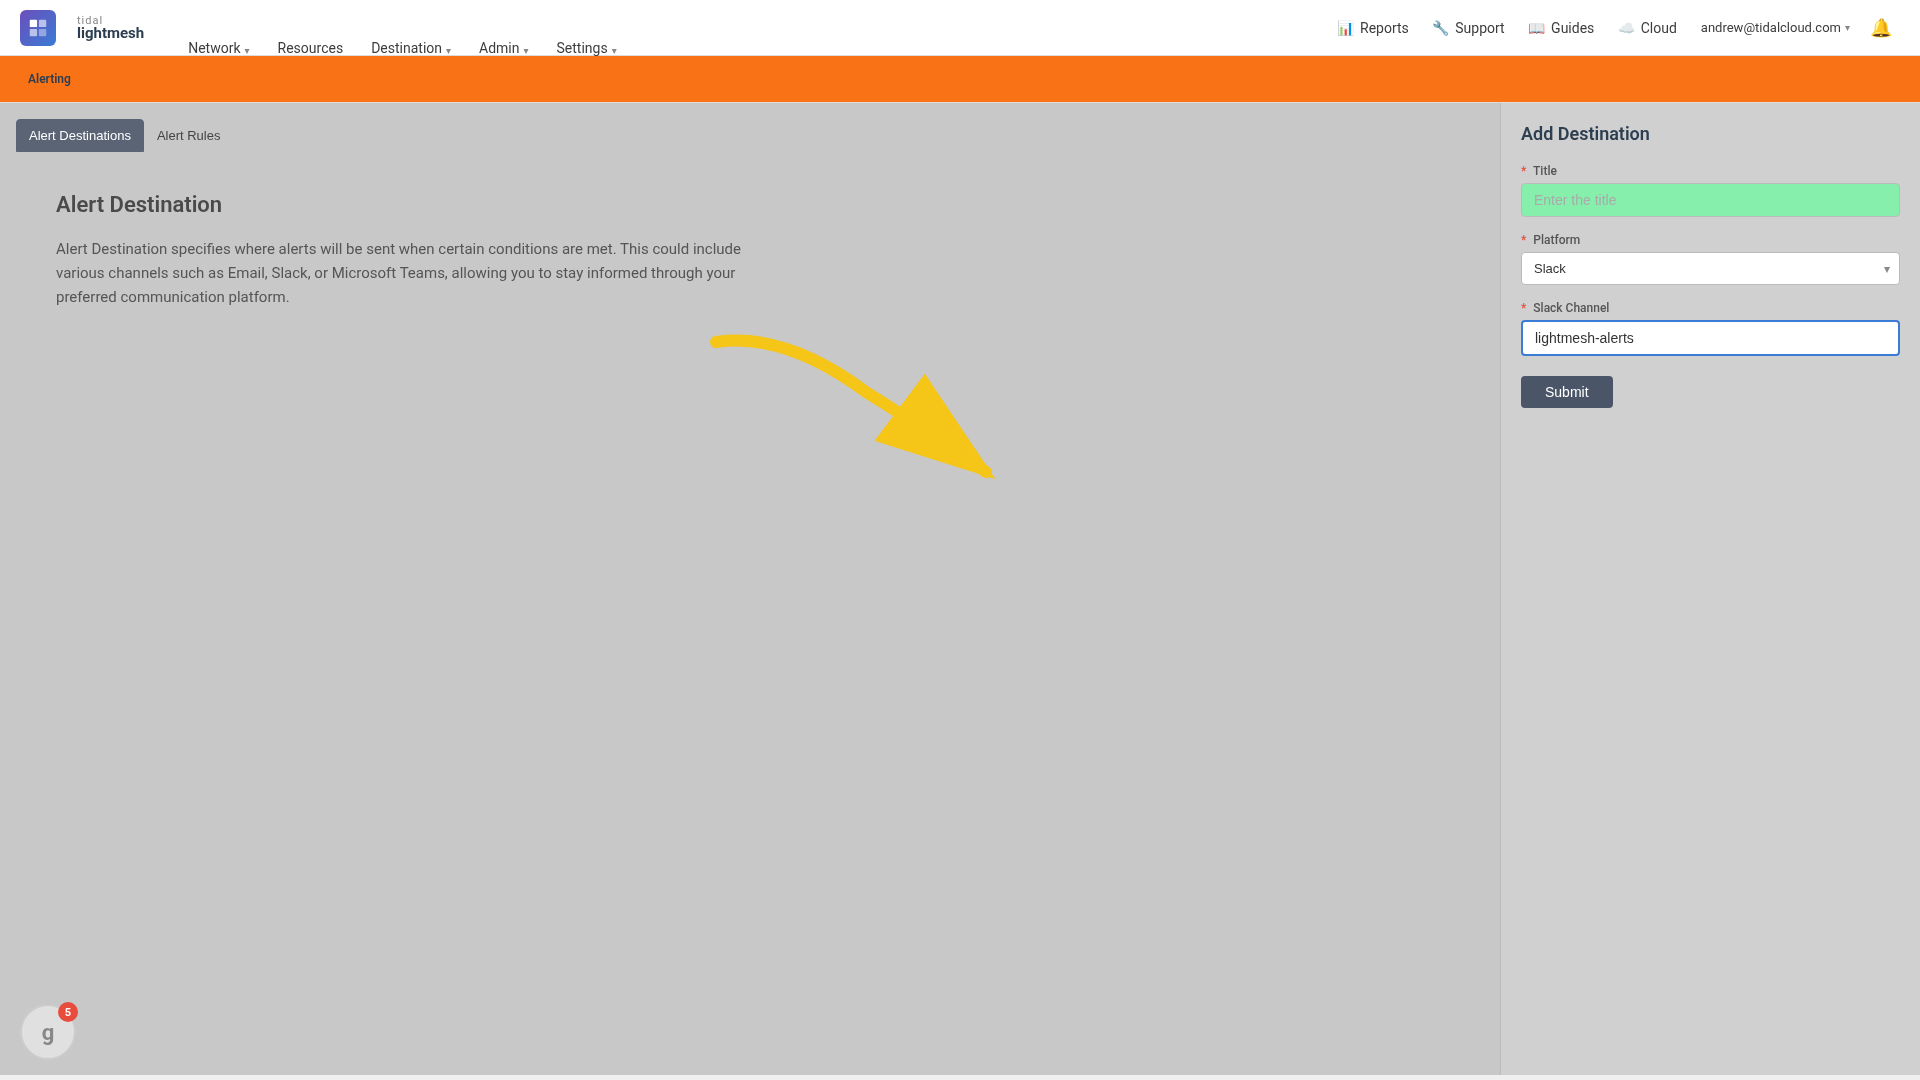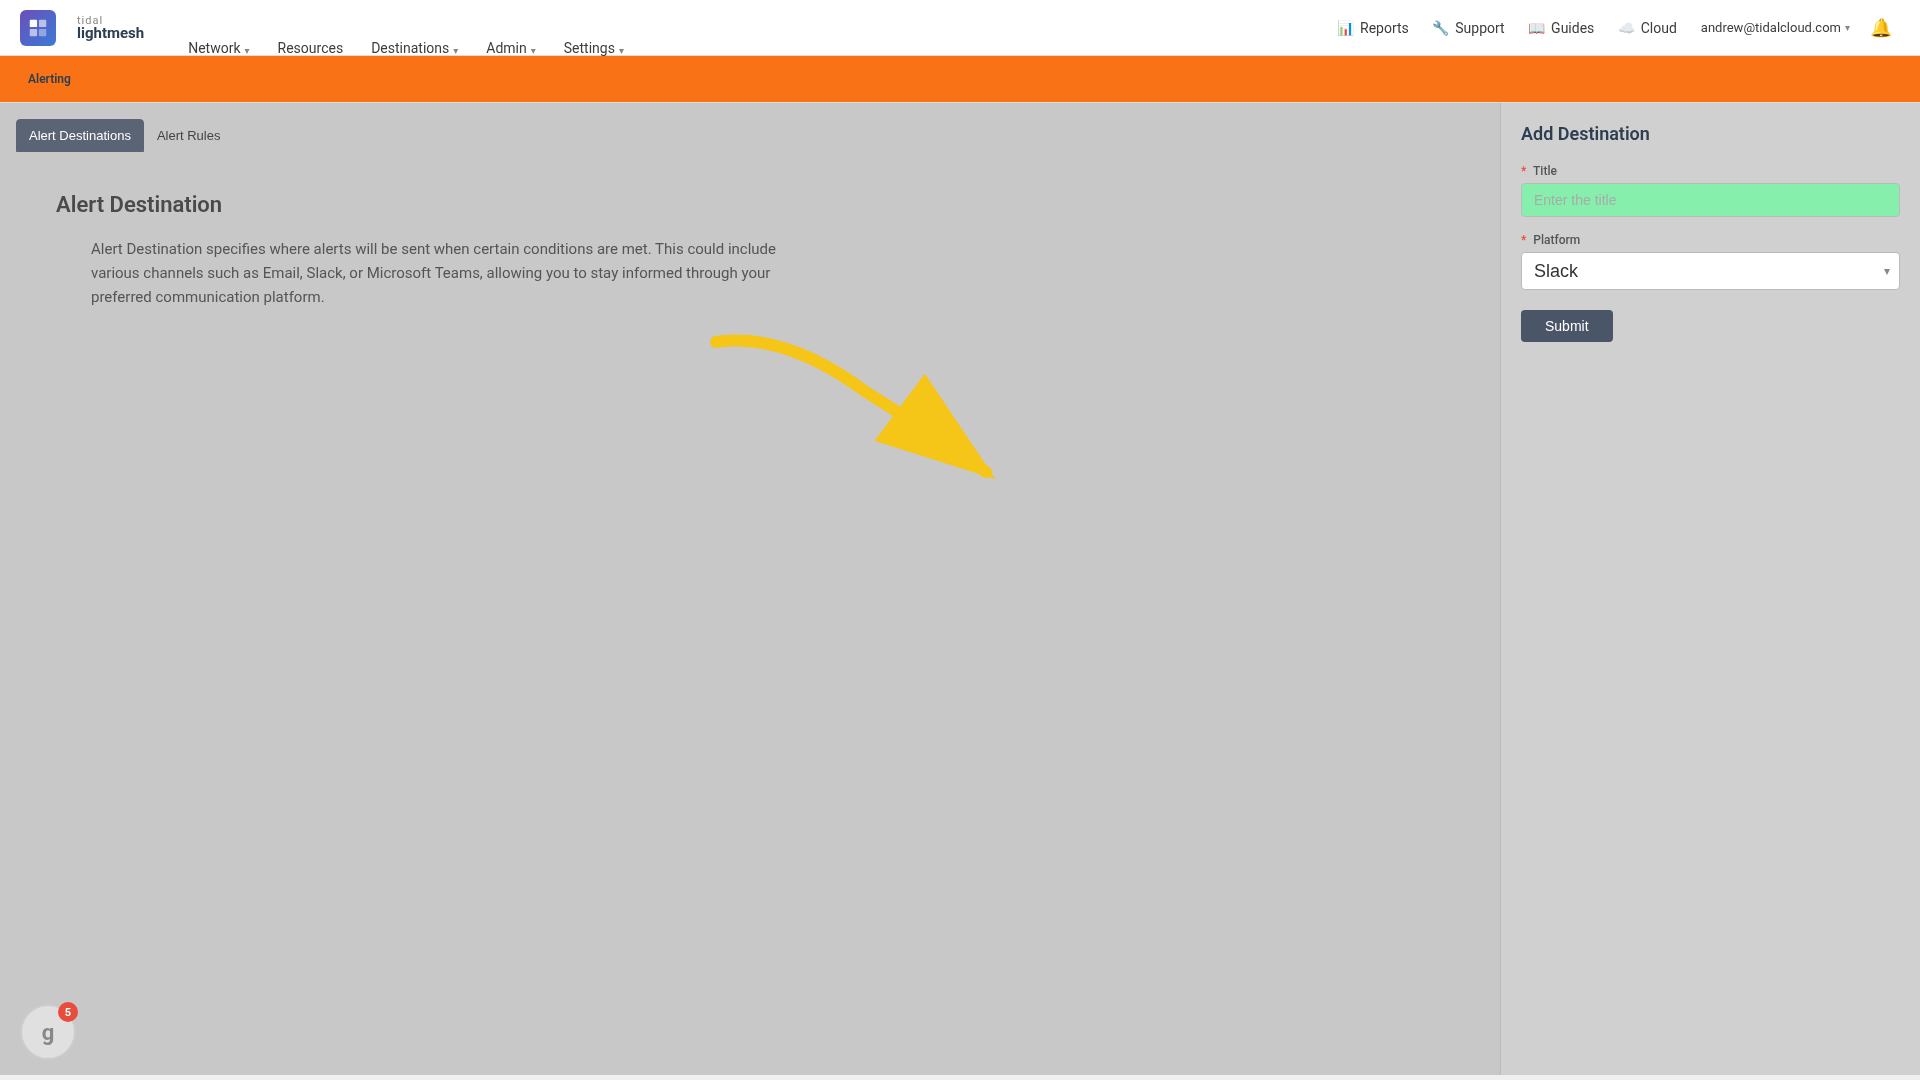--- a/index.html
+++ b/index.html
@@ -140,21 +140,20 @@
       font-size: 22px;
       font-weight: 600;
       color: #4a4a4a;
       margin-bottom: 20px;
     }
     .alert-dest-desc {
       font-size: 15px;
       color: #555;
       line-height: 1.6;
       max-width: 700px;
-      margin-left: 35px;
     }
 
     
     .arrow-container {
       position: absolute;
       top: 160px;
       left: 650px;
       width: 400px;
       height: 250px;
       pointer-events: none;
@@ -203,21 +202,21 @@
     .form-input::placeholder { color: #aaa; }
 
     .form-select-wrapper {
       position: relative;
     }
     .form-select {
       width: 100%;
       padding: 8px 30px 8px 12px;
       border: 1px solid #bbb;
       border-radius: 4px;
-      font-size: 18px;
+      font-size: 13px;
       background: #fff;
       color: #333;
       appearance: none;
       cursor: pointer;
       outline: none;
     }
     .select-chevron {
       position: absolute;
       right: 10px;
       top: 50%;
@@ -331,21 +330,21 @@
 
   <div class="nav-items">
     <div class="nav-item">
       <span>Network</span>
       <span class="nav-chevron">▾</span>
     </div>
     <div class="nav-item">
       <span>Resources</span>
     </div>
     <div class="nav-item">
-      <span>Destinations</span>
+      <span>Destination</span>
       <span class="nav-chevron">▾</span>
     </div>
     <div class="nav-item">
       <span>Admin</span>
       <span class="nav-chevron">▾</span>
     </div>
     <div class="nav-item">
       <span>Settings</span>
       <span class="nav-chevron">▾</span>
     </div>
@@ -425,20 +424,27 @@
       <div class="form-select-wrapper">
         <select class="form-select">
           <option value="slack">Slack</option>
           <option value="email">Email</option>
           <option value="teams">Microsoft Teams</option>
         </select>
         <span class="select-chevron">▾</span>
       </div>
     </div>
 
+    <div class="form-group">
+      <label class="form-label">
+        <span class="required">*</span>
+        <span>Slack Channel</span>
+      </label>
+      <input type="text" class="form-input-filled" value="lightmesh-alerts" style="">
+    </div>
 
 
     <div>
       <button class="submit-btn">Submit</button>
     </div>
   </div>
 
 </div>
 
 <div class="gravatar-container">

